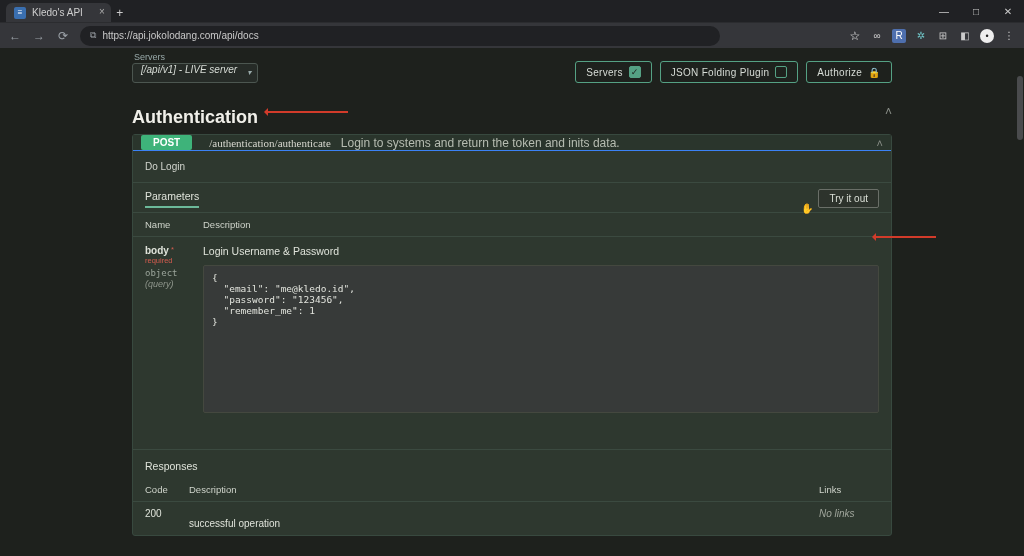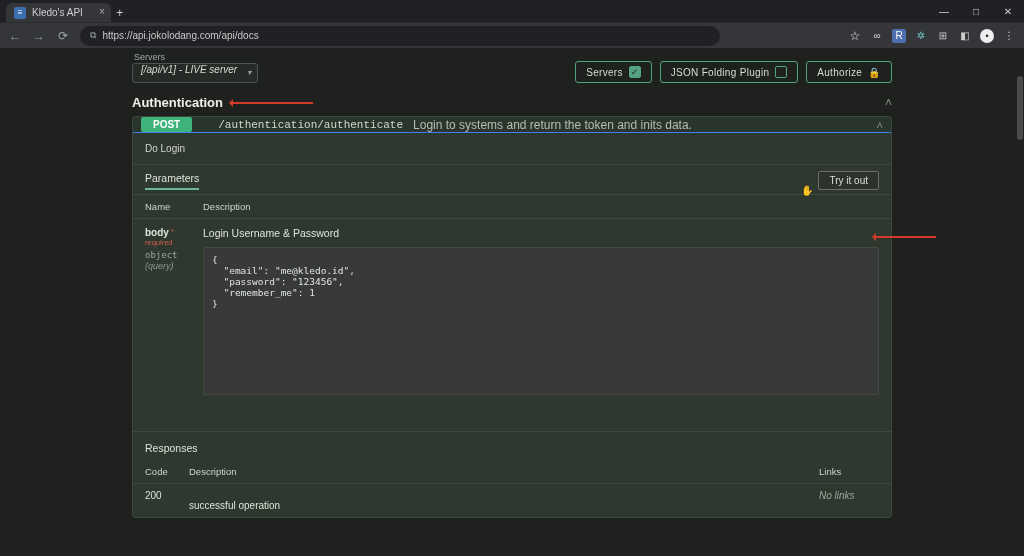--- a/index.html
+++ b/index.html
@@ -37,30 +37,30 @@
   .server-select { margin-top:1px; border:1px solid #4c5650; border-radius:3px; background:#262b27; height:20px; display:flex; align-items:flex-start; padding:0 20px 0 8px; font-size:10px; color:#d7dcd6; font-style:italic; position:relative; }
   .server-select .chev { position:absolute; right:6px; top:4px; font-size:8px; color:#9aa; }
   .top-right { margin-left:auto; display:flex; gap:8px; }
   .pill-btn { border:1px solid #55a184; border-radius:3px; background:transparent; height:22px; display:flex; align-items:center; padding:0 10px; font-size:10px; color:#d7dcd6; letter-spacing:.3px; gap:6px; }
   .pill-check { width:12px; height:12px; border:1px solid #55a184; border-radius:2px; display:flex; align-items:center; justify-content:center; font-size:9px; }
   .pill-check.on { background:#55a184; color:#1e211d; }
   .lock-ico { font-size:10px; color:#cfd5cd; }
 
   
   .section-hdr { display:flex; align-items:center; margin-top:12px; }
-  .section-title { font-size:13px; font-weight:600; color:#f0efe9; }
+  .section-title { font-size:18px; font-weight:600; color:#f0efe9;margin-top:12px; }
   .arrow-red { height:2px; background:#d23b2a; width:80px; margin-left:10px; position:relative; }
   .arrow-red::before { content:""; position:absolute; left:-8px; top:-3px; border:4px solid transparent; border-right-color:#d23b2a; }
   .sec-collapse { margin-left:auto; color:#8a8f88; font-size:12px; }
 
   
   .opblock { margin-top:6px; border:1px solid #38493f; background:#2e382f; border-radius:3px; }
   .op-sum { display:flex; align-items:center; background:#2a352c; border-bottom:1px solid #3b82f6; padding:0 8px; position:relative; }
   .method { background:#3eb37a; color:#fff; font-size:10px; font-weight:600; padding:2px 12px; border-radius:2px; }
-  .op-path { font-family:Liberation Mono, monospace; font-size:11px; color:#d8d8d0; margin-left:26px; }
+  .op-path { font-family:Liberation Serif, serif; font-size:11px; color:#d8d8d0; margin-left:17px; }
   .op-desc { font-size:12px; color:#b7bdb2; margin-left:10px; }
   .op-arrow { margin-left:auto; color:#8a8f88; font-size:11px; }
   .op-note { padding:10px 12px; font-size:10px; color:#d3d6cf; border-bottom:1px solid #3b4a40; }
 
   .params-bar { display:flex; align-items:center; padding:6px 12px 4px; border-bottom:1px solid #3b4a40; }
   .params-bar .tab-lbl { font-size:10.5px; color:#dfe3da; padding-bottom:4px; border-bottom:2px solid #6cb99a; }
   .try-btn { margin-left:auto; border:1px solid #6a6f68; background:#2d332c; color:#dadfd6; font-size:10px; padding:3px 10px; border-radius:2px; position:relative; }
   .cursor-ptr { position:absolute; left:-18px; top:13px; font-size:10px; color:#ddd; }
   .arrow-red2 { position:absolute; left:876px; top:188px; height:2px; width:60px; background:#d23b2a; }
   .arrow-red2::before { content:""; position:absolute; left:-8px; top:-3px; border:4px solid transparent; border-right-color:#d23b2a; }

